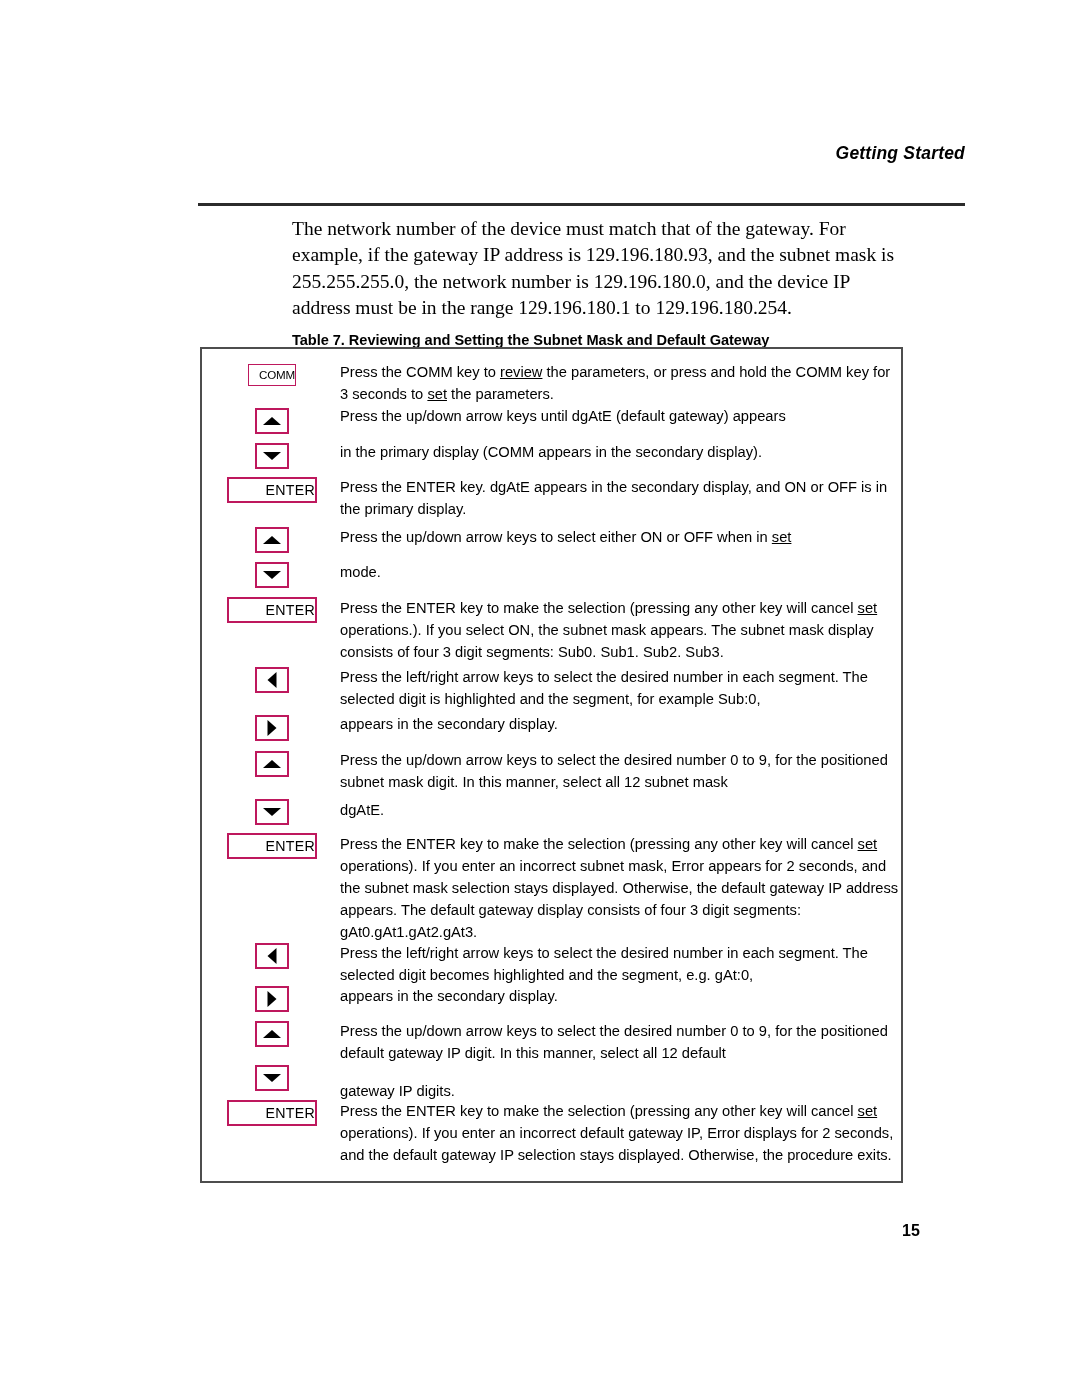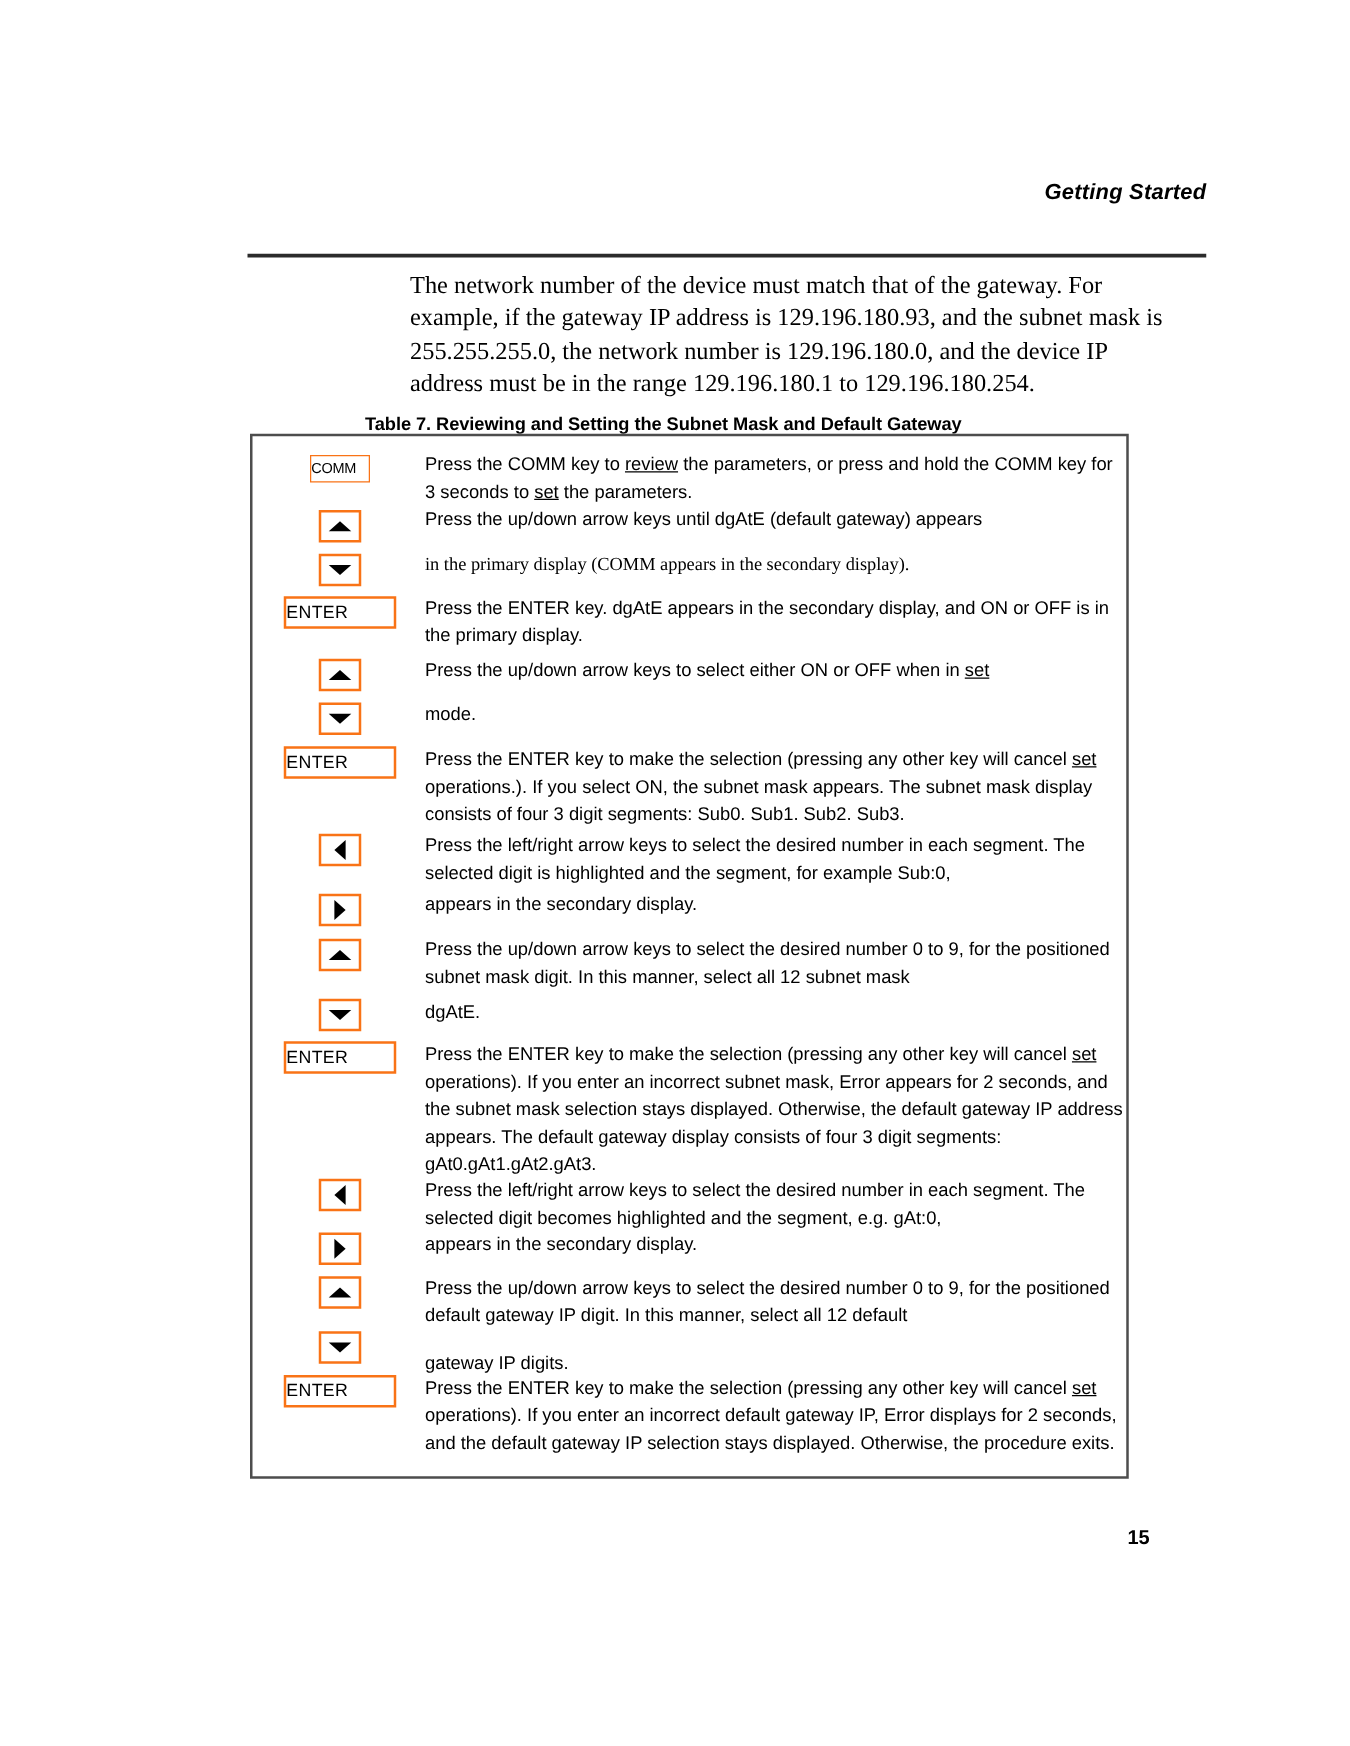--- a/index.html
+++ b/index.html
@@ -58,21 +58,20 @@
   
   .intro {
     position: absolute;
     left: 292px;
     top: 216px;
     width: 610px;
     font-family: "Liberation Serif", serif;
     font-size: 19.5px;
     line-height: 26.4px;
     text-align: left;
-    margin-left: 36px;
   }
 
   
   .table-caption {
     position: absolute;
     left: 292px;
     top: 318px;
     width: 620px;
     font-family: "Liberation Sans", sans-serif;
     font-weight: bold;
@@ -125,22 +124,22 @@
     color: #000;
     text-align: left;
   }
   .textcell u { text-decoration: underline; }
 
   
   .key {
     display: inline-block;
     box-sizing: border-box;
     background: #ffffff;
-    border: 2px solid #f97316;
-    text-align: left;
+    border: 2px solid #be185d;
+    text-align: right;
     vertical-align: middle;
   }
   .key-comm {
     width: 48px;
     height: 22px;
     line-height: 19px;
     border-width: 1.5px;
     font-size: 11.6px;
     font-family: "Liberation Sans", sans-serif;
     letter-spacing: -0.2px;
@@ -222,21 +221,21 @@
         <div class="row" style="top: 0px;">
           <div class="keycell" style="top: 15px;"><span class="key key-comm">COMM</span></div>
           <div class="textcell" style="top: 12px;">Press the COMM key to <u>review</u> the parameters, or press and hold the COMM key for 3 seconds to <u>set</u> the parameters.</div>
         </div>
         <div class="row" style="top: 0px;">
           <div class="keycell" style="top: 59px;"><span class="key key-arrow"><span class="tri tri-up"></span></span></div>
           <div class="textcell" style="top: 56px;">Press the up/down arrow keys until dgAtE (default gateway) appears</div>
         </div>
         <div class="row" style="top: 0px;">
           <div class="keycell" style="top: 94px;"><span class="key key-arrow"><span class="tri tri-down"></span></span></div>
-          <div class="textcell" style="top: 92px; font-family: Liberation Serif, serif;">in the primary display (COMM appears in the secondary display).</div>
+          <div class="textcell" style="top: 92px;">in the primary display (COMM appears in the secondary display).</div>
         </div>
         <div class="row" style="top: 0px;">
           <div class="keycell" style="top: 128px;"><span class="key key-enter">ENTER</span></div>
           <div class="textcell" style="top: 127px;">Press the ENTER key. dgAtE appears in the secondary display, and ON or OFF is in the primary display.</div>
         </div>
         <div class="row" style="top: 0px;">
           <div class="keycell" style="top: 178px;"><span class="key key-arrow"><span class="tri tri-up"></span></span></div>
           <div class="textcell" style="top: 177px;">Press the up/down arrow keys to select either ON or OFF when in <u>set</u></div>
         </div>
         <div class="row" style="top: 0px;">

